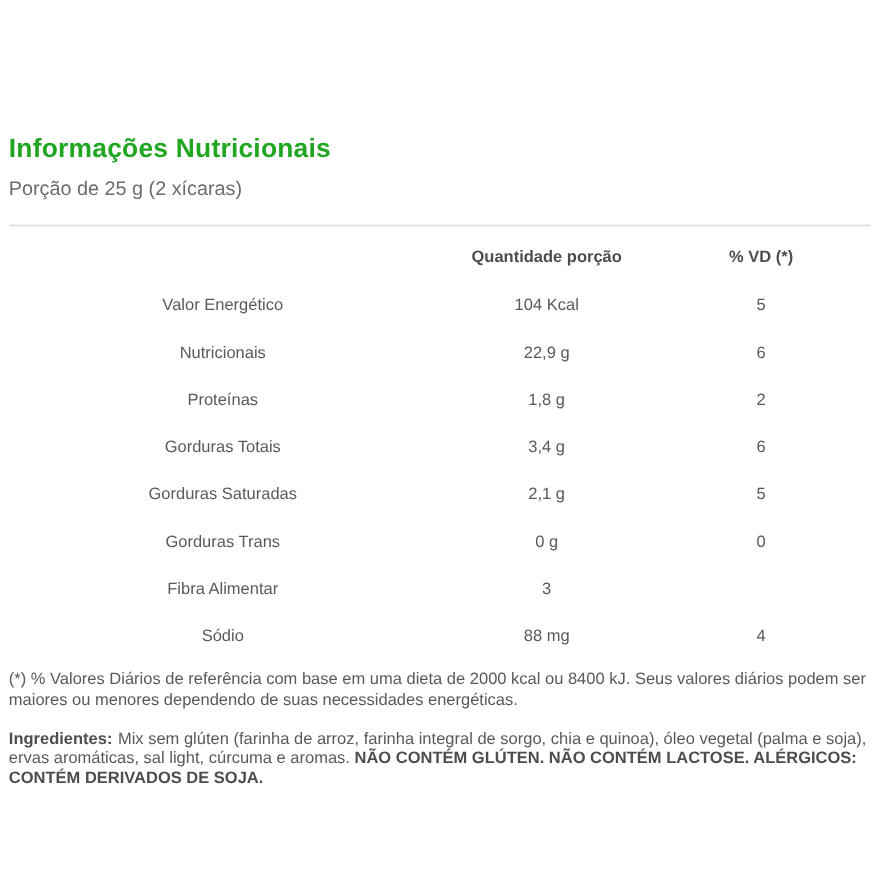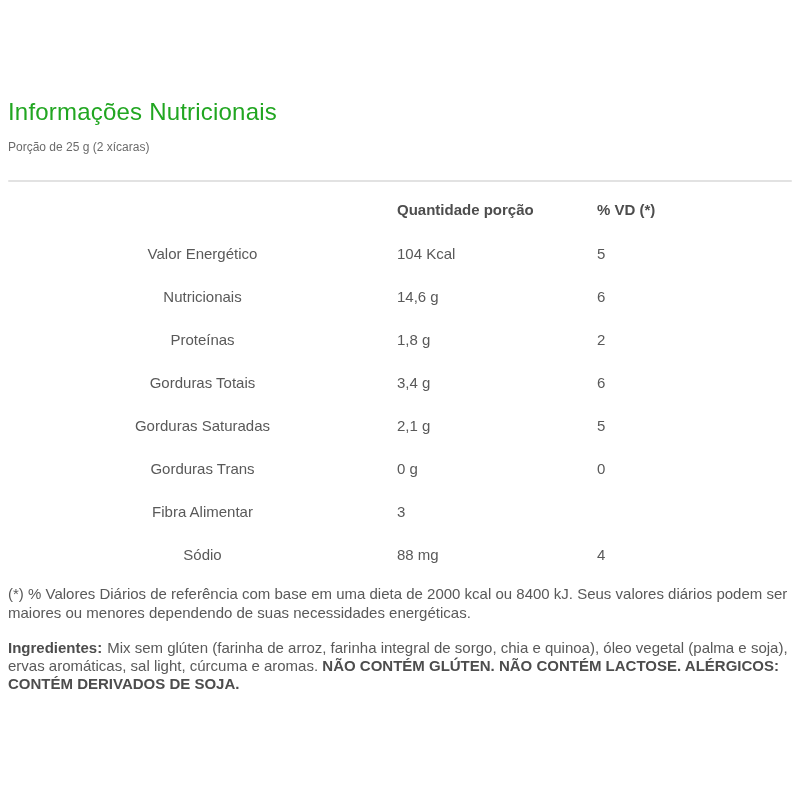--- a/index.html
+++ b/index.html
@@ -7,48 +7,49 @@
   body {
     width: 800px; height: 800px;
     font-family: "Liberation Sans", sans-serif;
     color: #595959;
     overflow: hidden;
   }
   .page { padding: 98px 8px 0 8px; }
   h1.title {
     color: var(--accent, #21a621);
     font-size: 24px;
-    font-weight: 400;
+    font-weight: 700;
     line-height: 28px;
     letter-spacing: 0.2px;
+    margin-top: 24px;
   }
   .serving {
     margin-top: 12px;
-    font-size: 12px;
+    font-size: 18px;
     color: #6b6b6b;
     line-height: 18px;
   }
   .divider {
     margin-top: 24px;
     height: 2px;
     background: #e2e2e2;
     border: none;
     border-radius: 1px;
   }
   .table { margin-top: 4px; }
   .row {
     display: grid;
     grid-template-columns: 389px 200px 190px;
     align-items: center;
     height: 43px;
     font-size: 15px;
   }
   .row.head { height: 46px; }
   .c1 { text-align: center; padding-left: 0; }
-  .c2, .c3 { }
+  .c2, .c3 { text-align: center; }
   .head .c2, .head .c3 {
     font-weight: 700;
     color: #4d4d4d;
   }
   .footnote {
     margin-top: 8px;
     font-size: 15px;
     line-height: 19px;
     color: #595959;
     padding-right: 2px;
@@ -82,21 +83,21 @@
     </div>
     <div id="rows">
   <div class="row">
     <span class="c1">Valor Energético</span>
     <span class="c2">104 Kcal</span>
     <span class="c3">5</span>
   </div>
 
   <div class="row">
     <span class="c1">Nutricionais</span>
-    <span class="c2">14,6 g</span>
+    <span class="c2">22,9 g</span>
     <span class="c3">6</span>
   </div>
 
   <div class="row">
     <span class="c1">Proteínas</span>
     <span class="c2">1,8 g</span>
     <span class="c3">2</span>
   </div>
 
   <div class="row">

